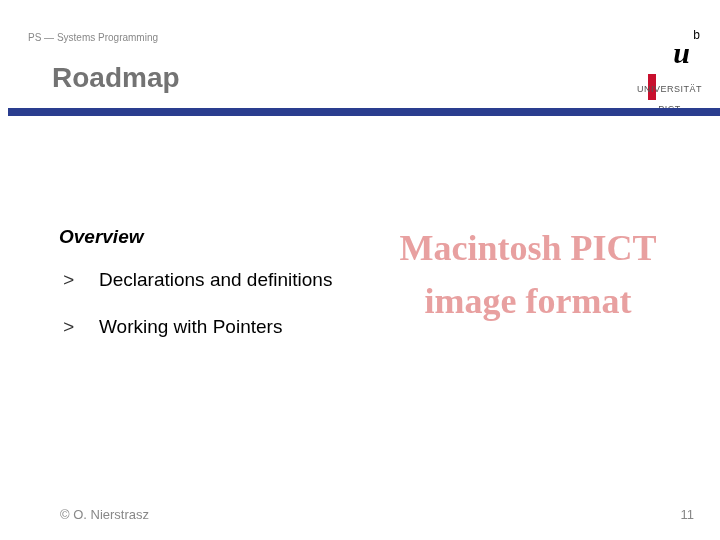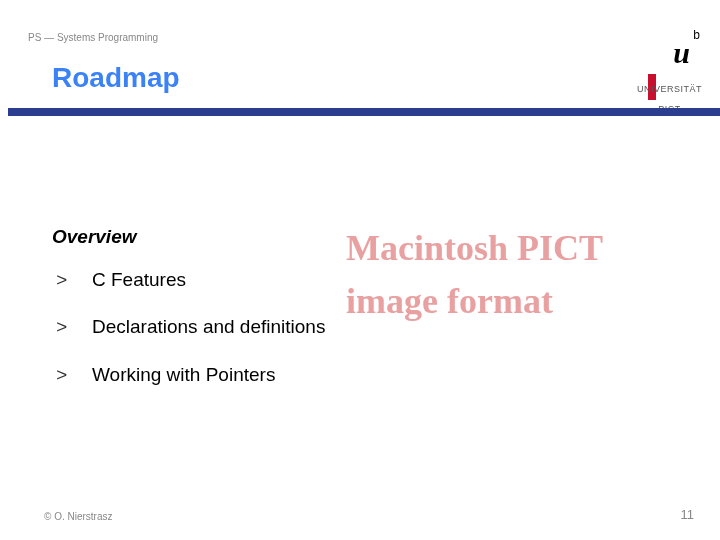--- a/index.html
+++ b/index.html
@@ -1,33 +1,33 @@
 <!DOCTYPE html>
 <html><head>
 <meta charset="utf-8">
 <style>
   * { margin: 0; padding: 4px; box-sizing: border-box; }
   html, body { width: 720px; height: 540px; font-family: Arial, Helvetica, sans-serif; background: #fff; overflow: hidden; }
   .slide { position: relative; width: 720px; height: 540px; background: #fff; }
   .header-strip { position: absolute; top: 20px; left: 16px; font-size: 10px; color: #888; }
-  .title { position: absolute; top: 50px; left: 40px; font-size: 28px; font-weight: bold; color: #3b82f6; }
+  .title { position: absolute; top: 50px; left: 40px; font-size: 28px; font-weight: bold; color: #737373; }
   .blue-bar { position: absolute; top: 100px; left: 0; width: 720px; height: 8px; background: #2a3d8f; }
   .logo-box { position: absolute; top: 10px; right: 0; width: 110px; height: 90px; background: #fff; }
   .logo-b { position: absolute; top: 6px; right: 24px; font-size: 12px; color: #000; }
   .logo-u { position: absolute; top: 14px; right: 34px; font-family: 'Times New Roman', serif; font-style: italic; font-size: 30px; font-weight: bold; color: #000; }
   .logo-uni { position: absolute; top: 58px; right: 18px; font-size: 9px; letter-spacing: 0.5px; color: #555; line-height: 1.3; text-align: center; }
   .logo-redbar { position: absolute; top: 56px; right: 72px; width: 6px; height: 26px; background: #c8102e; }
-  .content { position: absolute; top: 210px; left: 36px; width: 640px; }
+  .content { position: absolute; top: 210px; left: 43px; width: 640px; }
   .overview-label { font-weight: bold; font-style: italic; font-size: 19px; color: #000; margin-bottom: 6px; }
   .item { font-size: 19px; color: #000; line-height: 1.65; }
   .marker { display: inline-block; width: 18px; font-family: 'Courier New', monospace; color: #333; }
   .indent { display: inline-block; width: 18px; }
   .bold { font-weight: bold; }
-  .watermark { position: absolute; top: 210px; left: 330px; width: 380px; font-family: 'Times New Roman', serif; font-size: 36px; font-weight: bold; color: #e8a0a0; line-height: 1.25; text-align: left; pointer-events: none; }
-  .footer-left { position: absolute; bottom: 22px; left: 32px; font-size: 10px; color: #888; }
+  .watermark { position: absolute; top: 210px; left: 330px; width: 380px; font-family: 'Times New Roman', serif; font-size: 36px; font-weight: bold; color: #e8a0a0; line-height: 1.25; text-align: center; pointer-events: none; }
+  .footer-left { position: absolute; bottom: 22px; left: 48px; font-size: 13px; color: #888; }
   .footer-right { position: absolute; bottom: 22px; right: 30px; font-size: 13px; color: #888; }
 </style>
 </head>
 <body>
 
 <div class="slide">
 
   <div class="header-strip">PS — Systems Programming</div>
 
   <div class="title">Roadmap</div>
@@ -46,23 +46,20 @@
 
   <div class="watermark">
     <div>Macintosh PICT</div>
     <div>image format</div>
   </div>
 
   <div class="content">
     <div class="overview-label">Overview</div>
 
     <div class="item">
-      <span class="marker">&gt;</span><span class="indent"></span><span>C Features</span>
-    </div>
-    <div class="item">
       <span class="marker">&gt;</span><span class="indent"></span><span>Declarations and definitions</span>
     </div>
     <div class="item">
       <span class="marker">&gt;</span><span class="indent"></span><span>Working with Pointers</span>
     </div>
   </div>
 
   <div class="footer-left">© O. Nierstrasz</div>
   <div class="footer-right">11</div>
 

